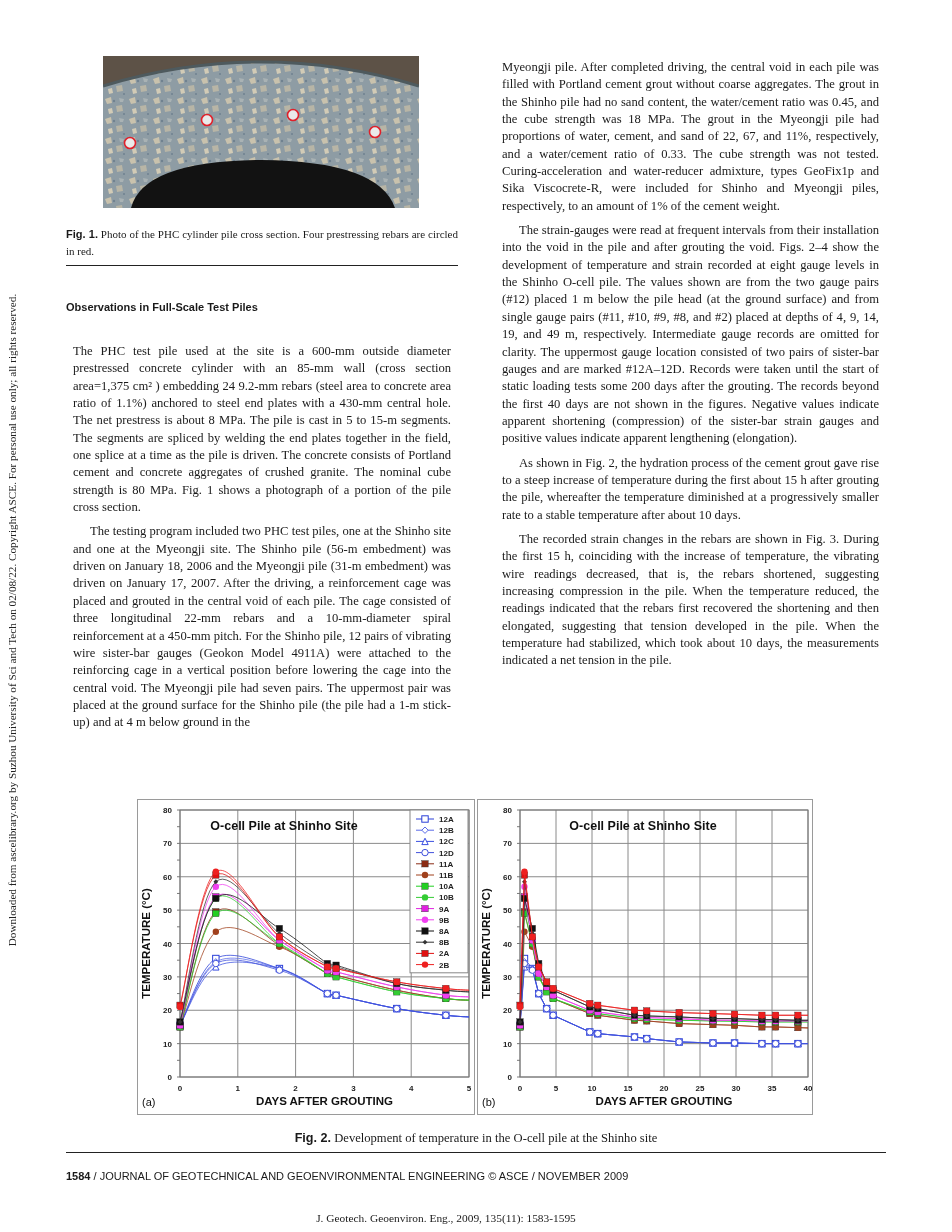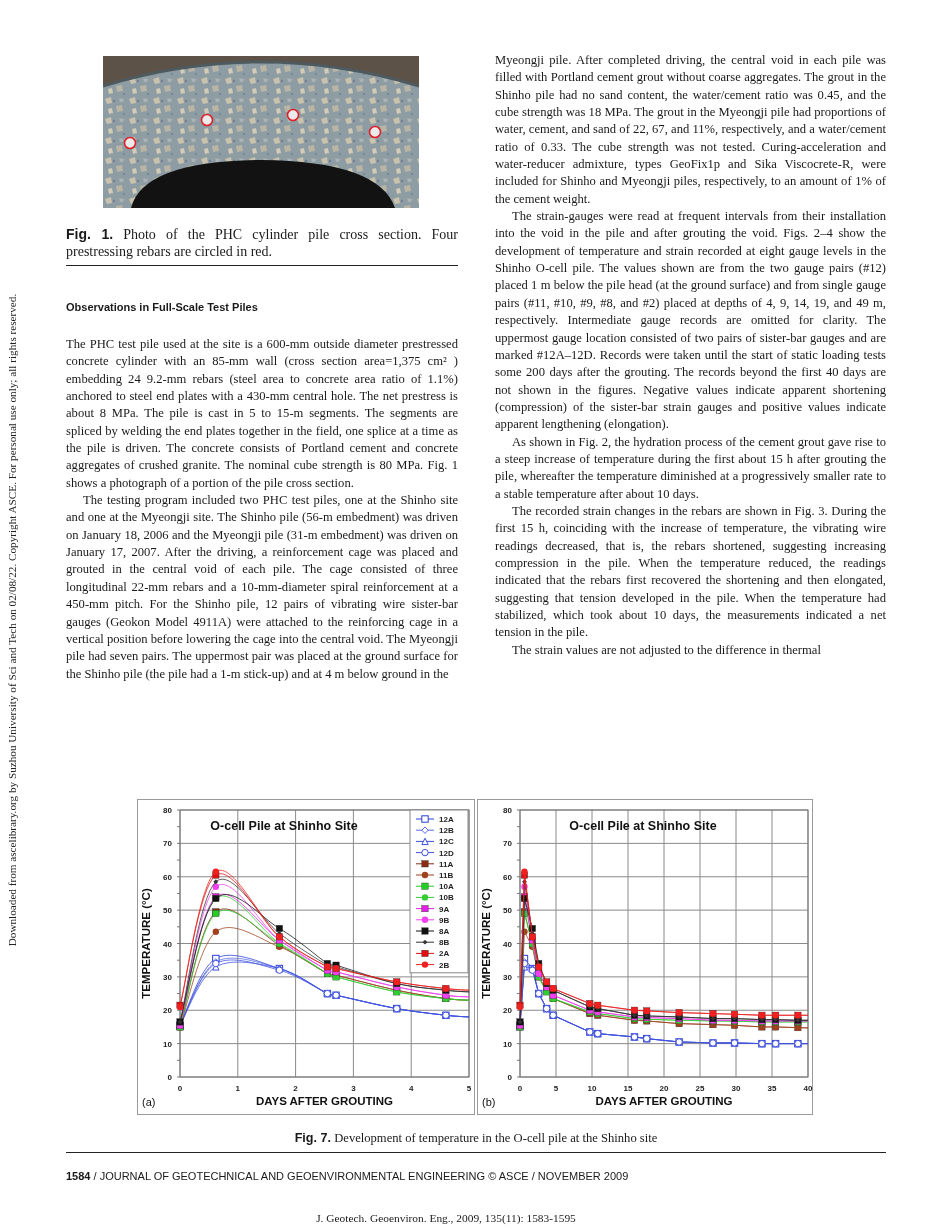--- a/index.html
+++ b/index.html
@@ -8,27 +8,27 @@
     position: absolute; left: 2px; top: 240px; width: 20px; height: 760px;
   }
   .sidebar-note span {
     position: absolute; left: 50%; top: 50%;
     transform: translate(-50%, -50%) rotate(-90deg);
     white-space: nowrap; font-size: 11.2px; font-family: "Liberation Serif", serif; color: #222;
   }
   .col { position: absolute; font-size: 12.6px; line-height: 17.35px; text-align: justify; }
   .col-left { left: 66px; width: 392px; }
   .col-right { left: 495px; width: 391px; top: 52px; }
-  .col p { margin: 0; text-indent: 0; font-family: Liberation Serif, serif; }
+  .col p { margin: 7px; text-indent: 0; font-family: Liberation Serif, serif; }
   .col p.indent { text-indent: 17px; }
   .photo {
     position: absolute; left: 103px; top: 56px; width: 316px; height: 152px; overflow: hidden;
     background: #7f8d93;
   }
-  .fig1-caption { position: absolute; left: 66px; top: 226px; width: 392px; font-size: 14px; line-height: 17.3px; text-align: justify; }
+  .fig1-caption { position: absolute; left: 66px; top: 226px; width: 392px; font-size: 11px; line-height: 17.3px; text-align: justify; }
   .fig-label { font-family: "Liberation Sans", sans-serif; font-weight: bold; }
   .rule1 { position: absolute; left: 66px; top: 265px; width: 392px; height: 1px; background: #222; }
   .section-title { position: absolute; left: 66px; top: 301px; font-family: "Liberation Sans", sans-serif; font-weight: bold; font-size: 11px; }
   .charts { position: absolute; left: 137px; top: 799px; width: 676px; height: 316px; }
   .chart-frame { position: absolute; top: 0; height: 314px; border: 1px solid #9a9a9a; background: #fff; }
   .fig2-caption { position: absolute; left: 0; width: 952px; top: 1131px; text-align: center; font-size: 12.6px; }
   .rule2 { position: absolute; left: 66px; top: 1152px; width: 820px; height: 1px; background: #222; }
   .footer { position: absolute; left: 66px; top: 1170px; font-family: "Liberation Sans", sans-serif; font-size: 11px; }
   .footer b { font-weight: bold; }
   .citation { position: absolute; left: 0; width: 892px; top: 1212px; text-align: center; font-size: 11.4px; }
@@ -77,21 +77,20 @@
 <div class="col col-left" style="top:336px;">
   <p>The PHC test pile used at the site is a 600-mm outside diameter prestressed concrete cylinder with an 85-mm wall (cross section area=1,375 cm² ) embedding 24 9.2-mm rebars (steel area to concrete area ratio of 1.1%) anchored to steel end plates with a 430-mm central hole. The net prestress is about 8 MPa. The pile is cast in 5 to 15-m segments. The segments are spliced by welding the end plates together in the field, one splice at a time as the pile is driven. The concrete consists of Portland cement and concrete aggregates of crushed granite. The nominal cube strength is 80 MPa. Fig. 1 shows a photograph of a portion of the pile cross section.</p>
   <p class="indent">The testing program included two PHC test piles, one at the Shinho site and one at the Myeongji site. The Shinho pile (56-m embedment) was driven on January 18, 2006 and the Myeongji pile (31-m embedment) was driven on January 17, 2007. After the driving, a reinforcement cage was placed and grouted in the central void of each pile. The cage consisted of three longitudinal 22-mm rebars and a 10-mm-diameter spiral reinforcement at a 450-mm pitch. For the Shinho pile, 12 pairs of vibrating wire sister-bar gauges (Geokon Model 4911A) were attached to the reinforcing cage in a vertical position before lowering the cage into the central void. The Myeongji pile had seven pairs. The uppermost pair was placed at the ground surface for the Shinho pile (the pile had a 1-m stick-up) and at 4 m below ground in the</p>
 </div>
 
 <div class="col col-right">
   <p>Myeongji pile. After completed driving, the central void in each pile was filled with Portland cement grout without coarse aggregates. The grout in the Shinho pile had no sand content, the water/cement ratio was 0.45, and the cube strength was 18 MPa. The grout in the Myeongji pile had proportions of water, cement, and sand of 22, 67, and 11%, respectively, and a water/cement ratio of 0.33. The cube strength was not tested. Curing-acceleration and water-reducer admixture, types GeoFix1p and Sika Viscocrete-R, were included for Shinho and Myeongji piles, respectively, to an amount of 1% of the cement weight.</p>
   <p class="indent">The strain-gauges were read at frequent intervals from their installation into the void in the pile and after grouting the void. Figs. 2–4 show the development of temperature and strain recorded at eight gauge levels in the Shinho O-cell pile. The values shown are from the two gauge pairs (#12) placed 1 m below the pile head (at the ground surface) and from single gauge pairs (#11, #10, #9, #8, and #2) placed at depths of 4, 9, 14, 19, and 49 m, respectively. Intermediate gauge records are omitted for clarity. The uppermost gauge location consisted of two pairs of sister-bar gauges and are marked #12A–12D. Records were taken until the start of static loading tests some 200 days after the grouting. The records beyond the first 40 days are not shown in the figures. Negative values indicate apparent shortening (compression) of the sister-bar strain gauges and positive values indicate apparent lengthening (elongation).</p>
   <p class="indent">As shown in Fig. 2, the hydration process of the cement grout gave rise to a steep increase of temperature during the first about 15 h after grouting the pile, whereafter the temperature diminished at a progressively smaller rate to a stable temperature after about 10 days.</p>
   <p class="indent">The recorded strain changes in the rebars are shown in Fig. 3. During the first 15 h, coinciding with the increase of temperature, the vibrating wire readings decreased, that is, the rebars shortened, suggesting increasing compression in the pile. When the temperature reduced, the readings indicated that the rebars first recovered the shortening and then elongated, suggesting that tension developed in the pile. When the temperature had stabilized, which took about 10 days, the measurements indicated a net tension in the pile.</p>
-  <p class="indent">The strain values are not adjusted to the difference in thermal</p>
 </div>
 
 <div class="charts">
   <div class="chart-frame" style="left:0; width:336px;">
     <svg id="chart-a" width="336" height="314">
         <g>
           <line x1="42" x2="331" y1="277" y2="277" stroke="#8a8a8a" stroke-width="1"></line>
           <line x1="42" x2="331" y1="243.625" y2="243.625" stroke="#8a8a8a" stroke-width="1"></line>
           <line x1="42" x2="331" y1="210.25" y2="210.25" stroke="#8a8a8a" stroke-width="1"></line>
           <line x1="42" x2="331" y1="176.875" y2="176.875" stroke="#8a8a8a" stroke-width="1"></line>
@@ -665,21 +664,21 @@
             <circle cx="283.92" cy="215.25625" r="3.2" fill="#ee2020"></circle>
             <circle cx="297.6" cy="215.25625" r="3.2" fill="#ee2020"></circle>
             <circle cx="319.92" cy="215.25625" r="3.2" fill="#ee2020"></circle>
           </g>
         </g>
       </svg>
   </div>
 </div>
 
 <div class="fig2-caption">
-  <span class="fig-label">Fig. 7.</span><span> Development of temperature in the O-cell pile at the Shinho site</span>
+  <span class="fig-label">Fig. 2.</span><span> Development of temperature in the O-cell pile at the Shinho site</span>
 </div>
 <div class="rule2"></div>
 
 <div class="footer">
   <b>1584</b><span> / JOURNAL OF GEOTECHNICAL AND GEOENVIRONMENTAL ENGINEERING © ASCE / NOVEMBER 2009</span>
 </div>
 
 <div class="citation">J. Geotech. Geoenviron. Eng., 2009, 135(11): 1583-1595</div>
 
 </body></html>

